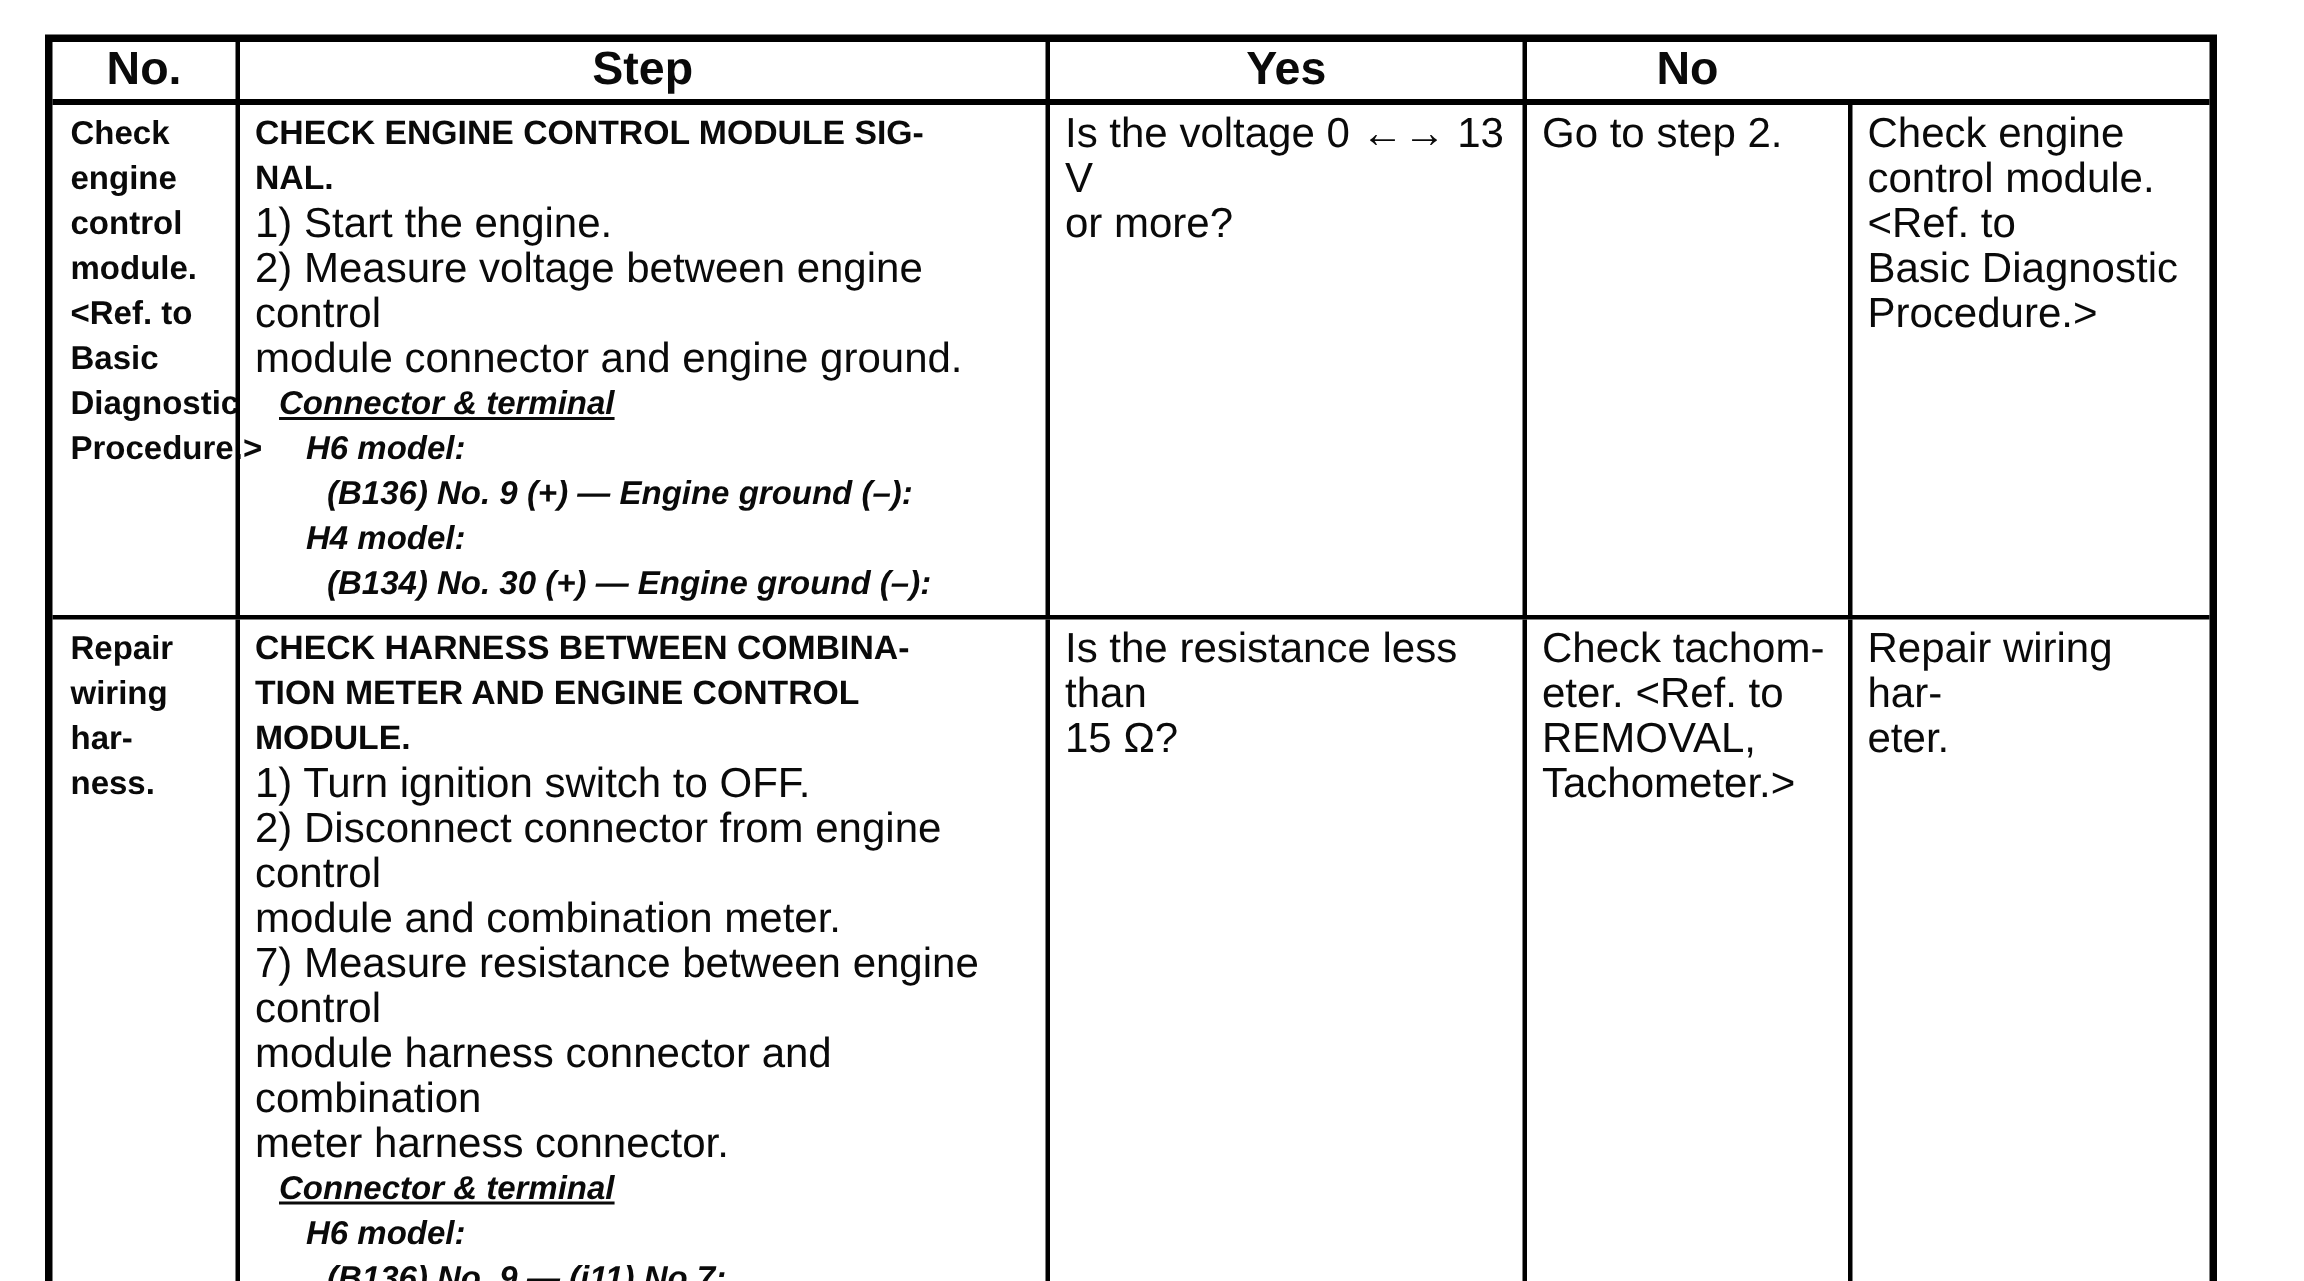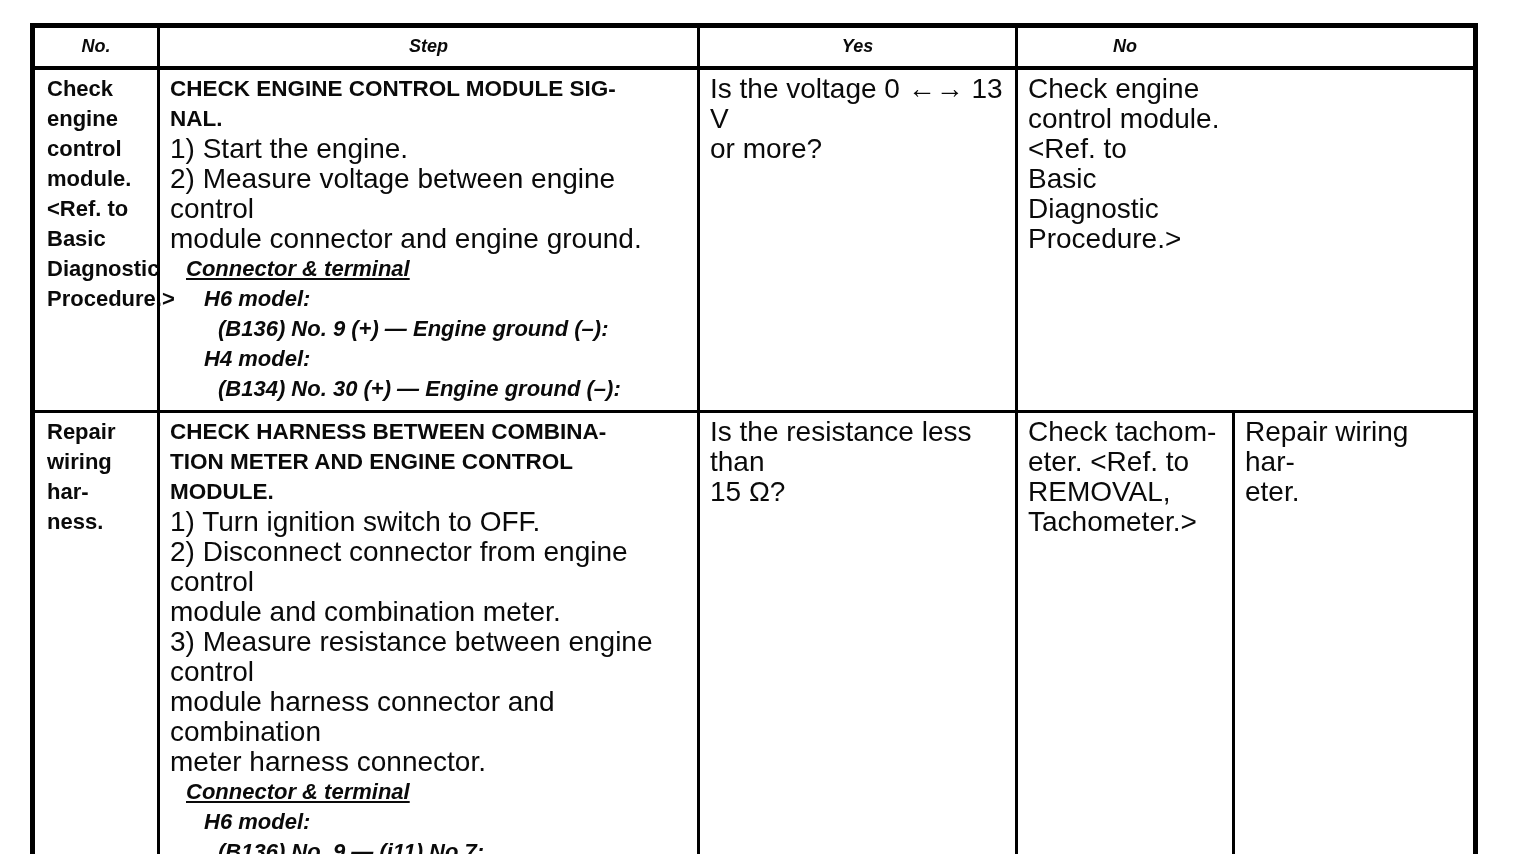--- a/index.html
+++ b/index.html
@@ -45,24 +45,23 @@
     border-left: 3px solid #000;
     padding: 4px 8px 6px 10px;
     box-sizing: border-box;
   }
   .cell:first-child {
     border-left: none;
   }
   .hcell {
     text-align: center;
     font-weight: 700;
-    font-size: 18px;
+    font-size: 31px;
     line-height: 26px;
     padding: 5px 0 7px 0;
-    font-style: italic;
   }
   .body-text {
     font-size: 28px;
     line-height: 30px;
     white-space: pre-line;
   }
   .row-no {
     font-size: 22px;
     line-height: 30px;
     font-weight: 600;
@@ -112,38 +111,39 @@
         <div class="connector-block">
           <div class="indent-s">Connector &amp; terminal</div>
           <div class="indent-m">H6 model:</div>
           <div class="indent-l">(B136) No. 9 (+) — Engine ground (–):</div>
           <div class="indent-m">H4 model:</div>
           <div class="indent-l">(B134) No. 30 (+) — Engine ground (–):</div>
         </div>
       </div>
       <div class="cell body-text">Is the voltage 0 ←→ 13 V
 or more?</div>
+      <div class="cell body-text">Go to step 2.</div>
       <div class="cell body-text">Check engine
 control module.
 &lt;Ref. to
 Basic Diagnostic
 Procedure.&gt;</div>
     </div>
 
     <div class="t-row t-body-2">
       <div class="cell row-no">Repair wiring har-
 ness.</div>
       <div class="cell">
         <div class="step-title">CHECK HARNESS BETWEEN COMBINA-
 TION METER AND ENGINE CONTROL
 MODULE.</div>
         <div class="body-text">1) Turn ignition switch to OFF.
 2) Disconnect connector from engine control
 module and combination meter.
-3) Measure resistance between engine control
+7) Measure resistance between engine control
 module harness connector and combination
 meter harness connector.</div>
         <div class="connector-block">
           <div class="indent-s">Connector &amp; terminal</div>
           <div class="indent-m">H6 model:</div>
           <div class="indent-l">(B136) No. 9 — (i11) No.7:</div>
           <div class="indent-m">H4 model:</div>
           <div class="indent-l">(B134) No. 30 — (i11) No. 7:</div>
         </div>
       </div>

